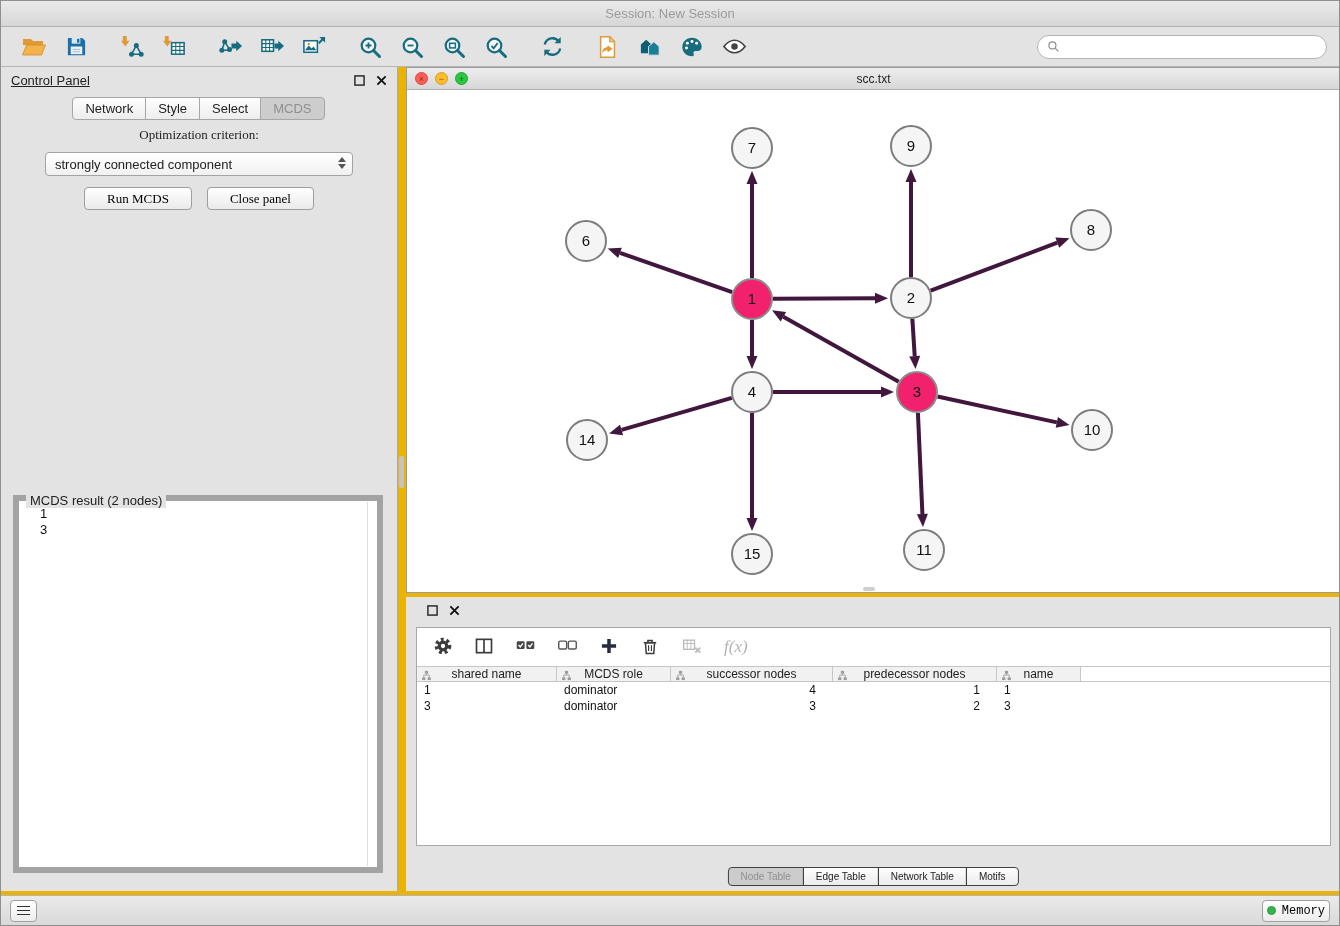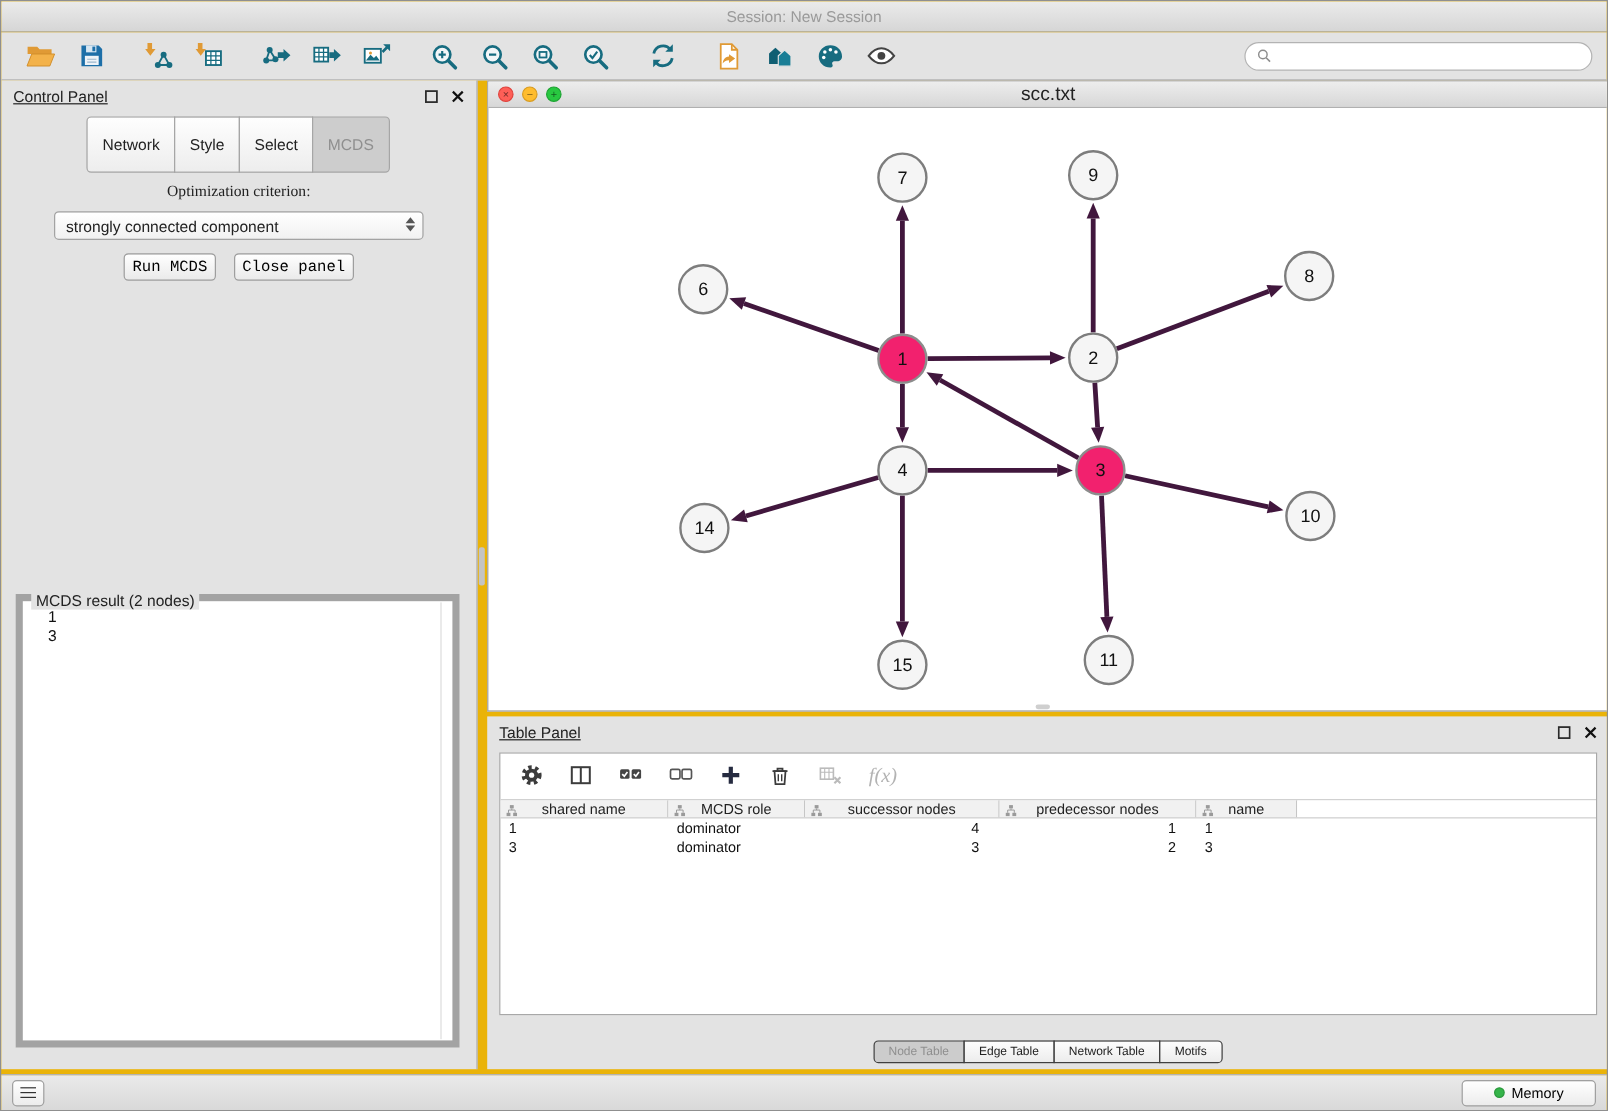--- a/index.html
+++ b/index.html
@@ -16,45 +16,45 @@
   .tbtn{width:42px;height:34px;display:flex;align-items:center;justify-content:center;border-radius:4px;}
   .search-box{margin-left:auto;display:flex;align-items:center;width:290px;height:24px;border:1px solid #b3b3b3;border-radius:12px;background:#fff;padding:0 9px;}
   .search-box input{border:none;outline:none;flex:1;font-size:13px;background:transparent;margin-left:6px;font-family:inherit;}
 
   
   .control-panel{position:absolute;left:0;top:66px;width:397px;height:824px;background:#e3e3e3;border-right:1px solid #ababab;}
   .panel-header{height:26px;display:flex;align-items:center;padding:0 10px;font-size:13px;}
   .panel-header .ph-title{flex:1;text-decoration:underline;}
   .ph-ic{display:flex;align-items:center;margin-left:11px;}
   .cp-tabs{display:flex;justify-content:center;margin-top:4px;}
-  .tab{border:1px solid #a6a6a6;background:linear-gradient(#fefefe,#ededed);padding:15px 12px;font-size:13px;margin-left:-1px;}
+  .tab{border:1px solid #a6a6a6;background:linear-gradient(#fefefe,#ededed);padding:3px 12px;font-size:13px;margin-left:-1px;}
   .tab:first-child{border-radius:4px 0 0 4px;}
   .tab:last-child{border-radius:0 4px 4px 0;}
   .tab.active{background:#cdcdcd;color:#8f8f8f;}
   .opt-label{text-align:center;margin-top:7px;font-size:13px;font-family:Liberation Serif, serif;}
   .dropdown{position:relative;width:308px;height:24px;margin:9px auto 0;border:1px solid #a3a3a3;border-radius:4px;background:linear-gradient(#fff,#f1f1f1);display:flex;align-items:center;padding:0 24px 0 9px;font-size:13px;}
   .stepper{position:absolute;right:6px;top:4px;display:flex;flex-direction:column;gap:2px;}
   .arr-up{width:0;height:0;border-left:4px solid transparent;border-right:4px solid transparent;border-bottom:5px solid #555;}
   .arr-down{width:0;height:0;border-left:4px solid transparent;border-right:4px solid transparent;border-top:5px solid #555;}
   .btn-row{display:flex;justify-content:center;gap:15px;margin-top:11px;}
-  .btn{height:23px;padding:0 6px;border:1px solid #9e9e9e;border-radius:4px;background:linear-gradient(#fff,#eaeaea);font-size:13px;font-family:Liberation Mono, monospace;}
+  .btn{height:23px;padding:0 22px;border:1px solid #9e9e9e;border-radius:4px;background:linear-gradient(#fff,#eaeaea);font-size:13px;font-family:Liberation Serif, serif;}
   .result-box{position:absolute;left:12px;right:14px;top:428px;bottom:18px;border:6px solid #a3a3a3;background:#fff;padding-left:12px;}
   .result-label{position:absolute;top:-8px;left:7px;background:#e3e3e3;padding:0 4px;font-size:13px;}
   .result-list{padding:5px 9px;font-size:13px;line-height:16px;color:#111;}
   .result-scroll{position:absolute;top:1px;bottom:1px;right:9px;width:1px;background:#dcdcdc;}
   .splitter-handle{position:absolute;left:398px;top:455px;width:5px;height:32px;background:#c4c4c4;border-radius:2px;}
 
   
   .network-window{position:absolute;left:405px;top:66px;width:935px;height:526px;border:1px solid #9b9b9b;background:#fff;}
   .mac-titlebar{position:relative;height:22px;background:linear-gradient(#ededed,#d7d7d7);border-bottom:1px solid #b0b0b0;display:flex;align-items:center;padding-left:8px;}
   .tl{width:13px;height:13px;border-radius:50%;margin-right:7px;font-size:9px;line-height:12px;text-align:center;color:rgba(0,0,0,0.55);z-index:2;}
   .tl.red{background:#fe5f57;border:1px solid #e0443e;}
   .tl.yellow{background:#febc2e;border:1px solid #d89c21;}
   .tl.green{background:#28c840;border:1px solid #1ea433;}
-  .net-title{position:absolute;left:0;right:0;text-align:center;font-size:16px;color:#222;}
+  .net-title{position:absolute;left:0;right:0;text-align:center;font-size:12px;color:#222;}
   #graph-svg{display:block;width:933px;height:502px;}
   .nw-resize{position:absolute;left:456px;bottom:1px;width:12px;height:4px;background:#cfcfcf;border-radius:2px;}
 
   
   .table-panel{position:absolute;left:405px;top:596px;width:935px;height:294px;background:#e3e3e3;}
   .tp-container{position:absolute;left:10px;top:30px;width:915px;height:219px;background:#fff;border:1px solid #a8a8a8;overflow:hidden;}
   .tp-toolbar{height:38px;display:flex;align-items:center;padding-left:16px;gap:21px;}
   .fx-label{font-family:"Liberation Serif",serif;font-style:italic;font-size:17px;color:#b3b3b3;}
   .tp-head{display:flex;border-top:1px solid #c6c6c6;border-bottom:1px solid #c6c6c6;height:16px;}
   .th{position:relative;display:flex;align-items:center;justify-content:center;background:#f1f1f1;border-right:1px solid #c6c6c6;height:100%;}
@@ -67,21 +67,21 @@
   .tp-tabs{position:absolute;left:50%;transform:translateX(-50%);bottom:5px;display:flex;}
   .tp-tab{border:1px solid #404040;background:linear-gradient(#fdfdfd,#ececec);padding:3px 12px;font-size:10px;margin-left:-1px;white-space:nowrap;margin-top:12px;}
   .tp-tab:first-child{border-radius:4px 0 0 4px;}
   .tp-tab:last-child{border-radius:0 4px 4px 0;}
   .tp-tab.active{background:#cccccc;color:#8f8f8f;}
 
   
   .statusbar{position:absolute;left:0;bottom:0;width:100%;height:30px;background:linear-gradient(#eaeaea,#d9d9d9);border-top:1px solid #b3b3b3;display:flex;align-items:center;padding:0 9px;}
   .menu-btn{width:27px;height:22px;border:1px solid #a0a0a0;border-radius:4px;background:linear-gradient(#fff,#ececec);display:flex;align-items:center;justify-content:center;flex-direction:column;gap:2.5px;}
   .menu-btn .bar{width:13px;height:1.6px;background:#333;}
-  .memory-btn{margin-left:auto;height:22px;border:1px solid #a0a0a0;border-radius:4px;background:linear-gradient(#fff,#ececec);display:flex;align-items:center;gap:6px;padding:0 26px;font-size:12px;font-family:Liberation Sans, sans-serif;}
+  .memory-btn{margin-left:auto;height:22px;border:1px solid #a0a0a0;border-radius:4px;background:linear-gradient(#fff,#ececec);display:flex;align-items:center;gap:6px;padding:0 4px;font-size:12px;font-family:Liberation Mono, monospace;}
   .memory-dot{width:9px;height:9px;border-radius:50%;background:#35b44a;border:1px solid #2a9a3c;}
 </style>
 </head>
 <body>
 
 <div id="app">
 
   <div class="titlebar">
     <span class="wt">Session: New Session</span>
   </div>
@@ -351,21 +351,20 @@
         <g>
           <circle cx="517" cy="460" r="20" fill="#f5f5f5" stroke="#7d7d7d" stroke-width="2"></circle>
           <text x="517" y="465" text-anchor="middle" font-size="15" font-family="&quot;Liberation Sans&quot;, sans-serif" fill="#111">11</text>
         </g>
       </svg>
     <div class="nw-resize"></div>
   </div>
 
   <div class="table-panel">
     <div class="panel-header">
-      <span class="ph-title">Table Panel</span>
       <span class="ph-ic">
         <svg width="11" height="11" viewBox="0 0 12 12">
           <rect x="1" y="1" width="10" height="10" fill="none" stroke="#2a2a2a" stroke-width="1.6"></rect>
         </svg>
       </span>
       <span class="ph-ic">
         <svg width="11" height="11" viewBox="0 0 12 12">
           <path d="M1.5 1.5l9 9M10.5 1.5l-9 9" stroke="#111" stroke-width="2"></path>
         </svg>
       </span>

